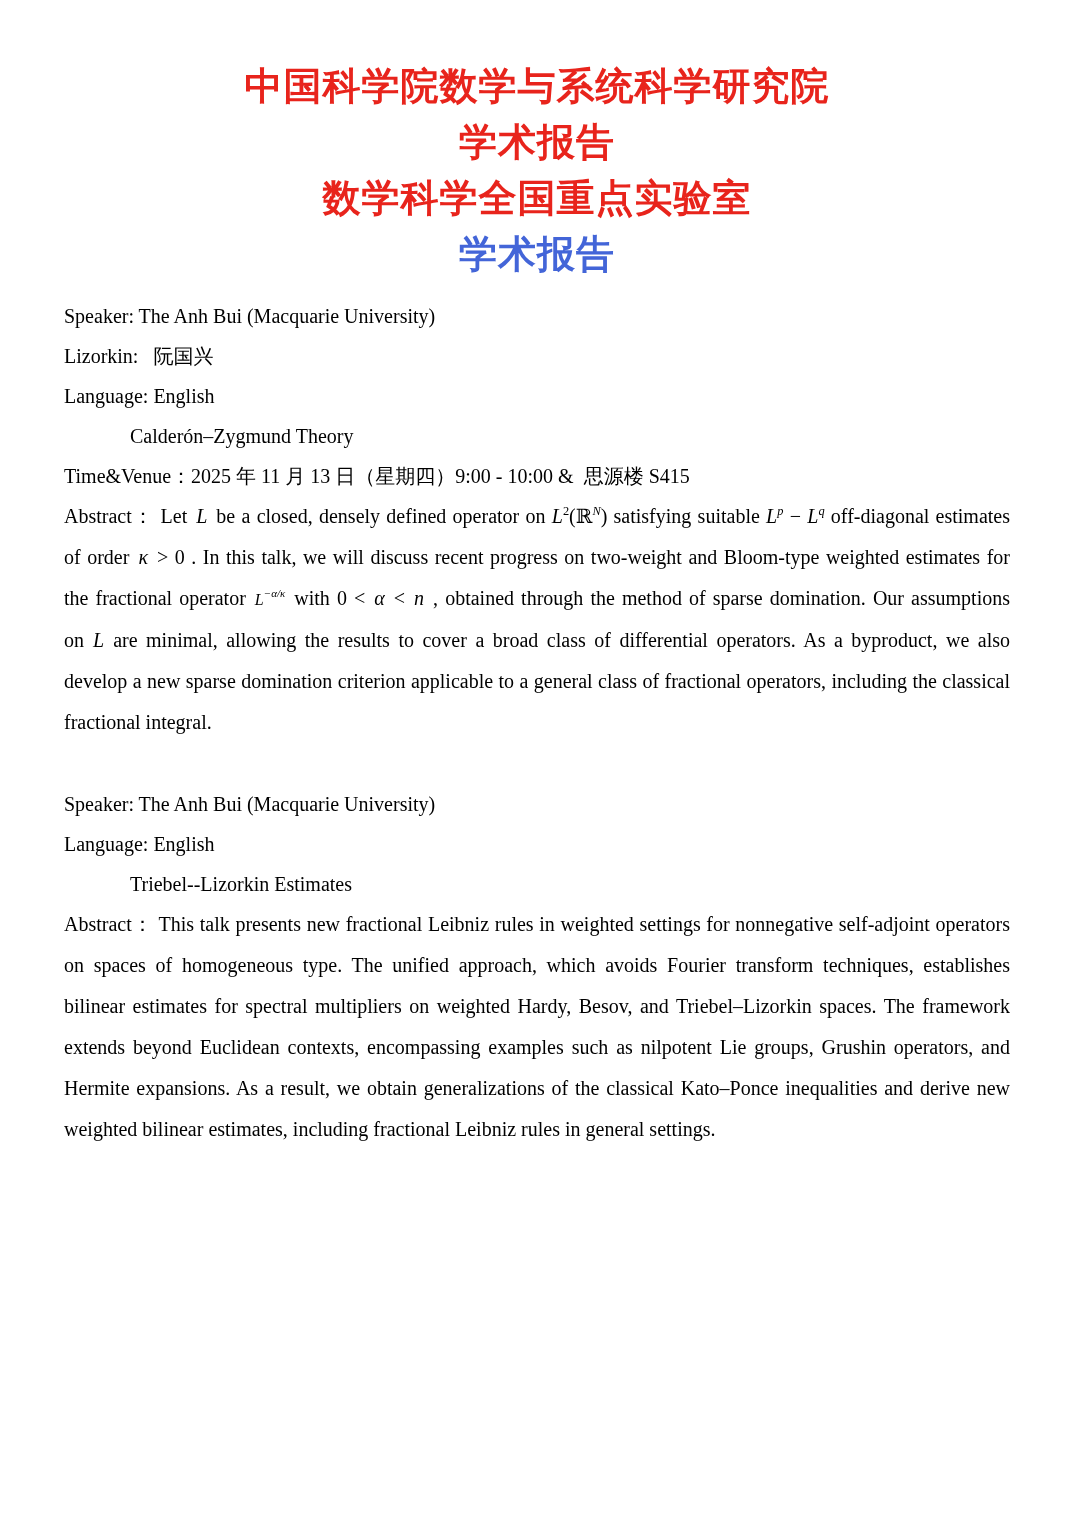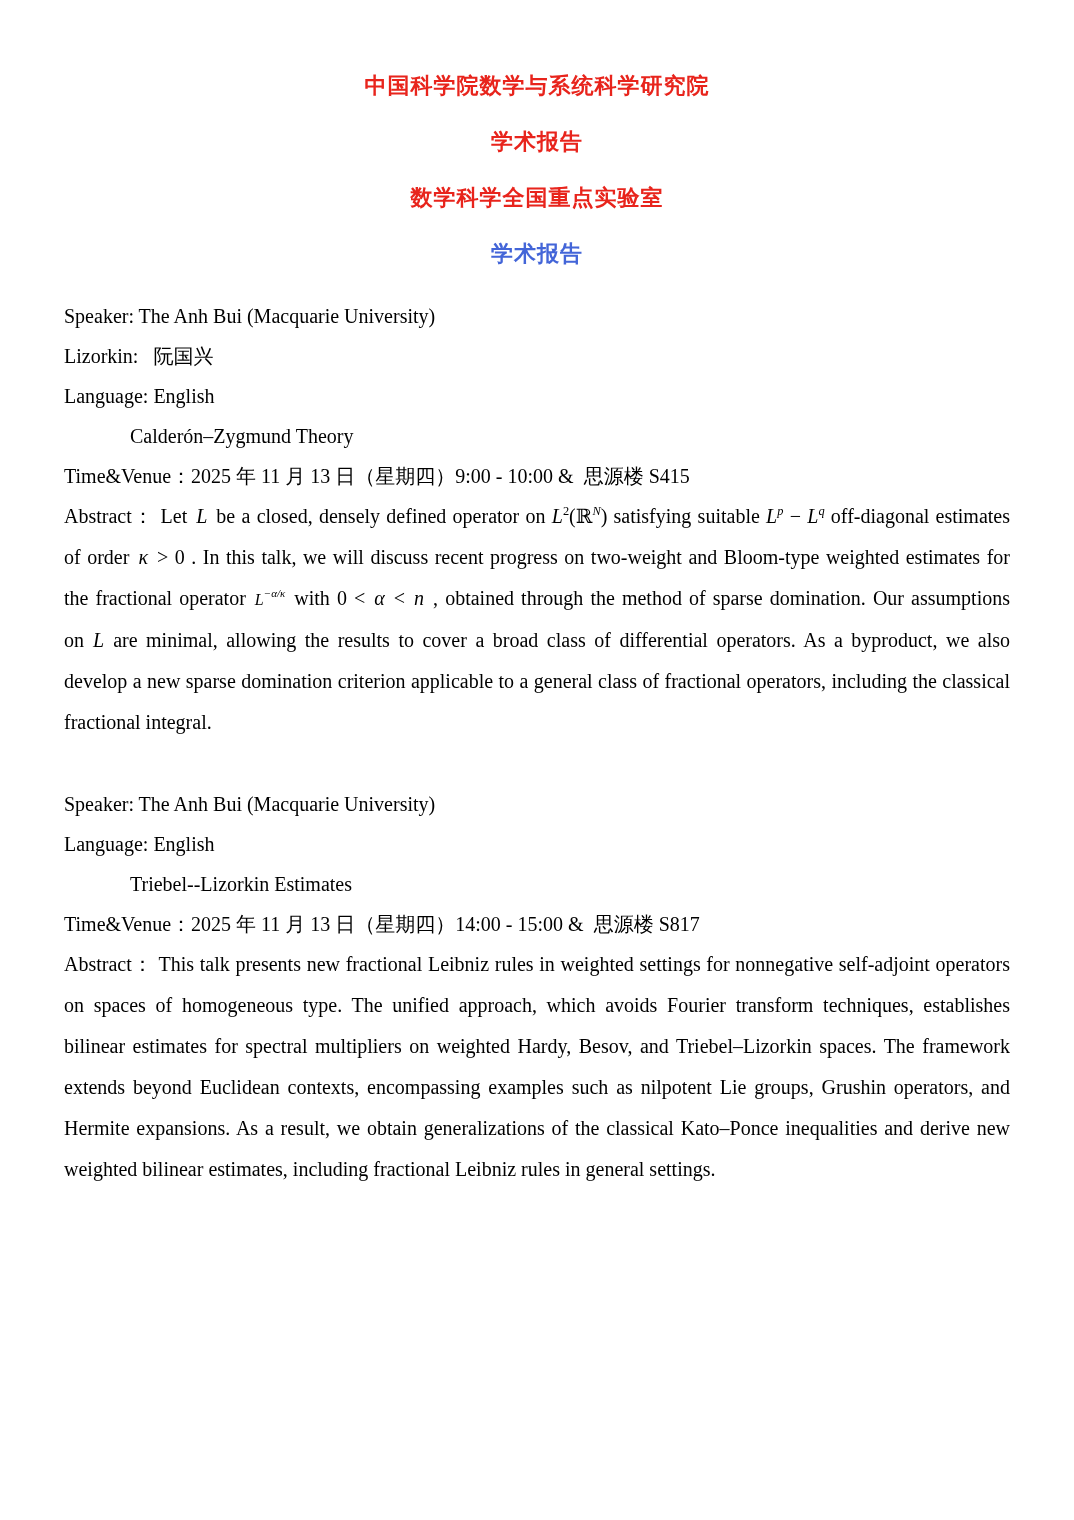--- a/index.html
+++ b/index.html
@@ -18,21 +18,21 @@
     font-family: "Liberation Serif", "DejaVu Serif", serif;
     font-size: 20px;
     color: #000000;
     overflow: hidden;
   }
   
   .doc-header { text-align: center; margin-bottom: 14px; }
   .hd {
     margin: 0;
     font-weight: bold;
-    font-size: 22px;
+    font-size: 38px;
     line-height: 56px;
     letter-spacing: 1px;
   }
   .hd.red  { color: var(--red,  #e8241c); }
   .hd.blue { color: var(--blue, #4365d8); }
   
   .talk { margin: 0; }
   .talk + .talk { margin-top: 41px; }
   .field {
     margin: 0;
@@ -78,17 +78,16 @@
     <p class="field">Language: English</p>
     <p class="field title-cont">Calderón–Zygmund Theory</p>
     <p class="field">Time&amp;Venue：2025 年 11 月 13 日（星期四）9:00 - 10:00 &amp;  思源楼 S415</p>
     <p class="abstract"><span class="run-p">Abstract： Let</span><span class="run-v">L</span><span class="run-p">be a closed, densely defined operator on </span><span class="run-i">L</span><sup class="run-supn">2</sup><span class="run-p">(ℝ</span><sup class="run-sup">N</sup><span class="run-p">) satisfying suitable </span><span class="run-i">L</span><sup class="run-sup">p</sup><span class="run-p"> − </span><span class="run-i">L</span><sup class="run-sup">q</sup><span class="run-p"> off-diagonal estimates of order</span><span class="run-v">κ</span><span class="run-p">&gt; 0 . In this talk, we will discuss recent progress on two-weight and Bloom-type weighted estimates for the fractional operator</span><span class="run-i2">L</span><sup class="run-sup2">−α/κ</sup><span class="run-p">with 0 &lt;</span><span class="run-v">α</span><span class="run-p">&lt;</span><span class="run-v">n</span><span class="run-p">, obtained through the method of sparse domination. Our assumptions on</span><span class="run-v">L</span><span class="run-p">are minimal, allowing the results to cover a broad class of differential operators. As a byproduct, we also develop a new sparse domination criterion applicable to a general class of fractional operators, including the classical fractional integral.</span></p>
   </section>
 
   <section class="talk">
     <p class="field">Speaker: The Anh Bui (Macquarie University)</p>
     <p class="field">Language: English</p>
     <p class="field title-cont">Triebel--Lizorkin Estimates</p>
-    <p class="field">Time&amp;Venue：2025 年 11 月 13 日（星期四）14:00 - 15:00 &amp;  思源楼 S817</p>
     <p class="abstract">Abstract： This talk presents new fractional Leibniz rules in weighted settings for nonnegative self-adjoint operators on spaces of homogeneous type. The unified approach, which avoids Fourier transform techniques, establishes bilinear estimates for spectral multipliers on weighted Hardy, Besov, and Triebel–Lizorkin spaces. The framework extends beyond Euclidean contexts, encompassing examples such as nilpotent Lie groups, Grushin operators, and Hermite expansions. As a result, we obtain generalizations of the classical Kato–Ponce inequalities and derive new weighted bilinear estimates, including fractional Leibniz rules in general settings.</p>
   </section>
 
 </div>
 
 </body></html>

